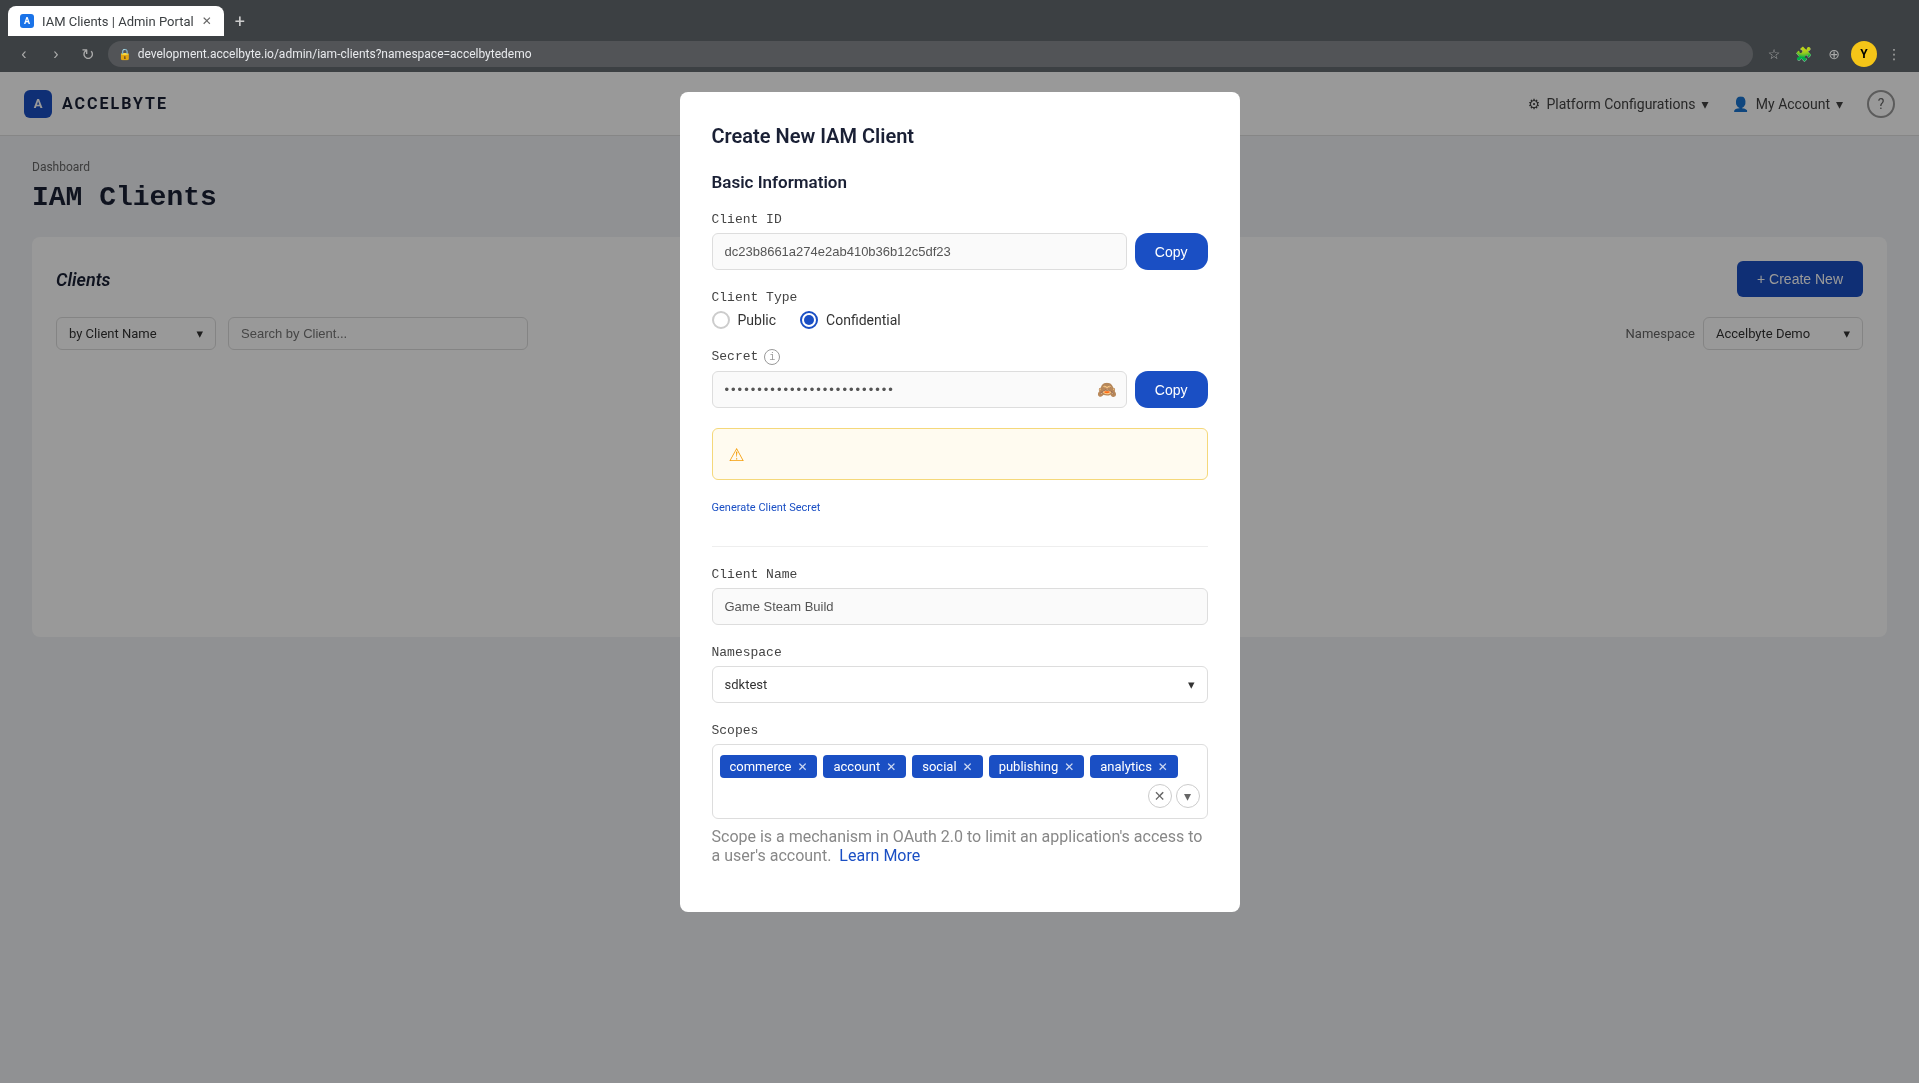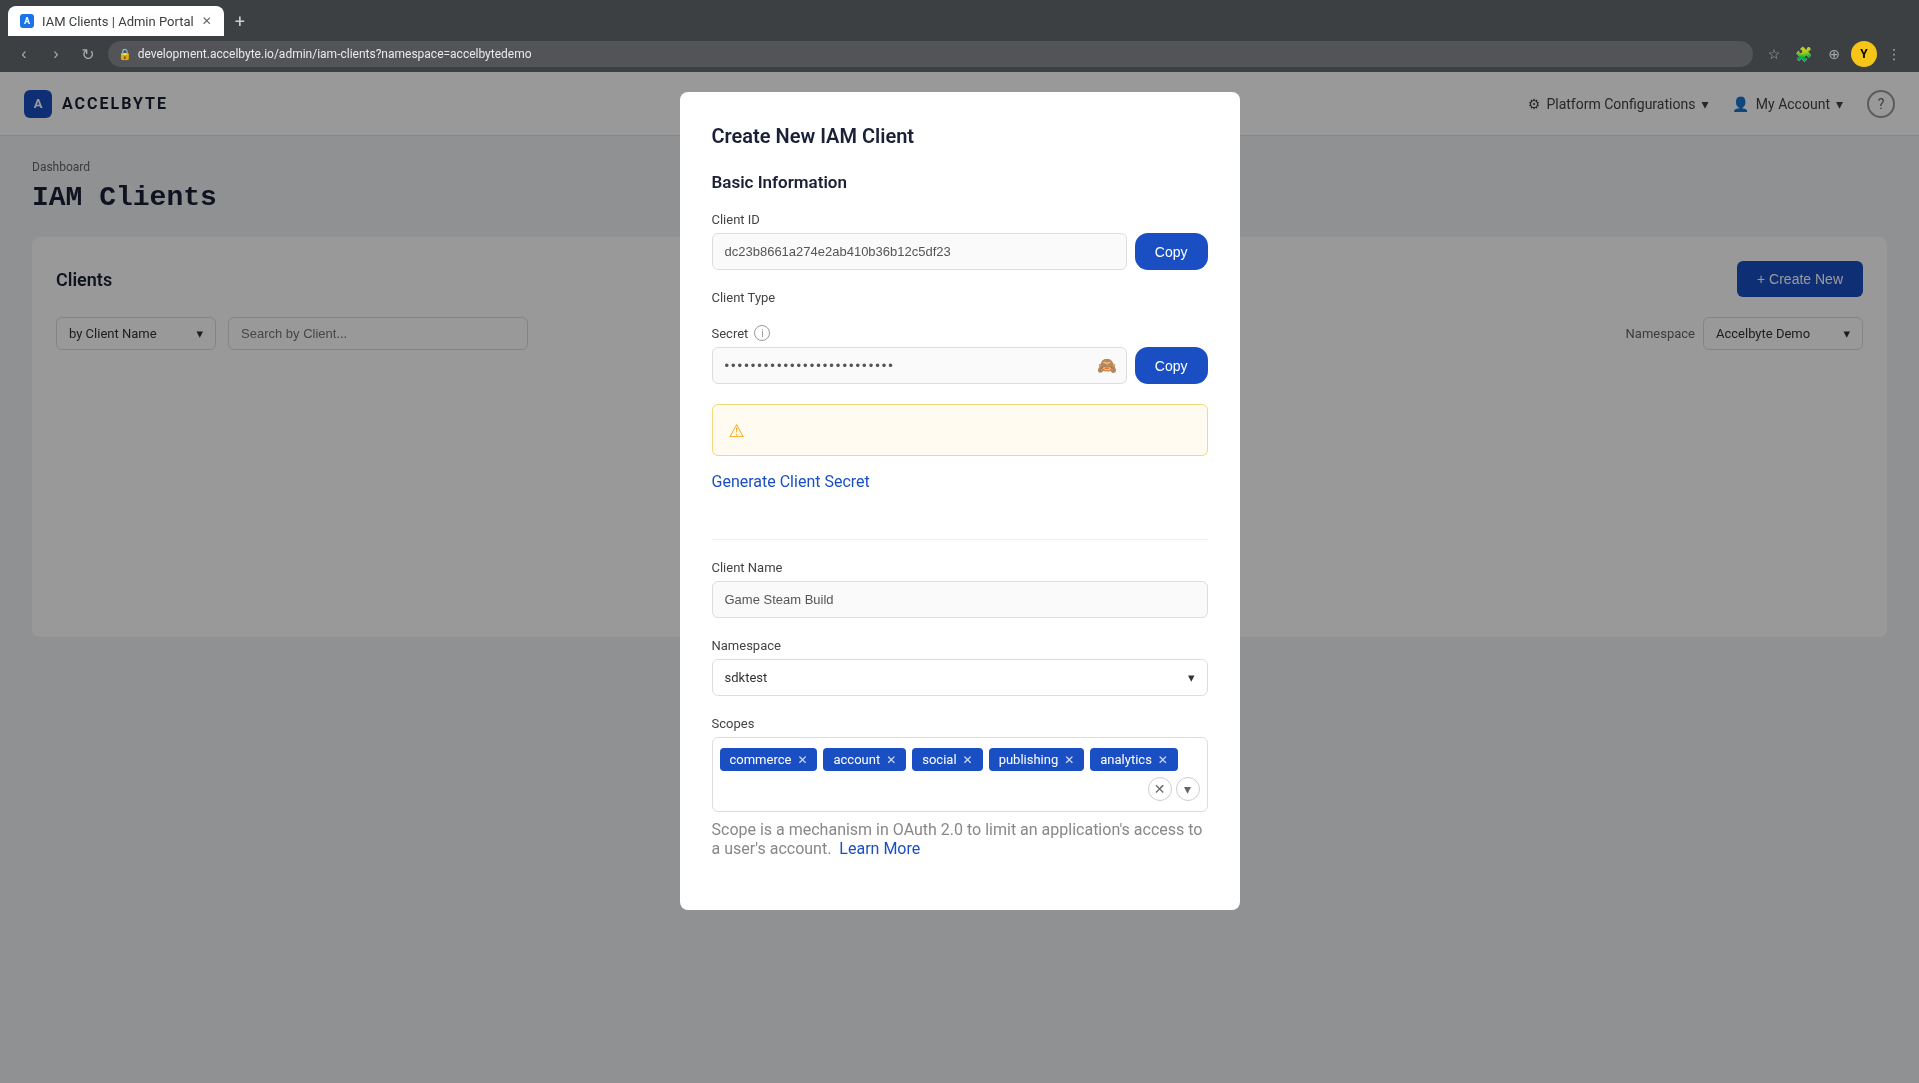--- a/index.html
+++ b/index.html
@@ -32,37 +32,37 @@
     .header-right { display: flex; align-items: center; gap: 24px; }
     .header-nav-item { display: flex; align-items: center; gap: 6px; font-size: 14px; color: #444; cursor: pointer; }
     .help-btn { width: 28px; height: 28px; border-radius: 50%; border: 2px solid #999; display: flex; align-items: center; justify-content: center; font-size: 14px; color: #666; cursor: pointer; }
 
     
     .page-content { padding: 24px 32px; filter: none; }
     .breadcrumb { font-size: 12px; color: #666; margin-bottom: 8px; }
     .page-title { font-size: 28px; font-weight: 700; color: #1a2035; margin-bottom: 24px; font-family: Liberation Mono, monospace; }
     .clients-card { background: #fff; border-radius: 8px; padding: 24px; min-height: 400px; position: relative; }
     .clients-header { display: flex; align-items: center; justify-content: space-between; margin-bottom: 20px; }
-    .clients-title { font-size: 18px; font-weight: 600; color: #1a2035; }
+    .clients-title { font-size: 18px; font-weight: 600; color: #1a2035; font-style: italic; }
     .create-new-btn { background: #1a4fc4; color: white; border: none; padding: 10px 20px; border-radius: 6px; font-size: 14px; font-weight: 500; cursor: pointer; display: flex; align-items: center; gap: 6px; }
     .filters-row { display: flex; align-items: center; gap: 12px; margin-bottom: 20px; }
     .filter-select { padding: 8px 12px; border: 1px solid #ddd; border-radius: 6px; font-size: 13px; color: #333; background: #fff; cursor: pointer; min-width: 160px; display: flex; align-items: center; justify-content: space-between; }
     .search-input { width: 300px; padding: 8px 12px; border: 1px solid #ddd; border-radius: 6px; font-size: 13px; color: #999; }
     .filter-right { display: flex; align-items: center; gap: 8px; margin-left: auto; }
     .namespace-label { font-size: 13px; color: #666; }
 
     
     .modal-overlay { position: fixed; top: 72px; left: 0; right: 0; bottom: 0; background: rgba(0,0,0,0.4); display: flex; align-items: flex-start; justify-content: center; z-index: 100; padding-top: 20px; }
     .modal { background: #fff; border-radius: 8px; width: 560px; max-height: 820px; overflow-y: auto; padding: 32px; position: relative; }
     .modal-title { font-size: 20px; font-weight: 600; color: #1a2035; margin-bottom: 24px; }
 
     
     .form-section-title { font-size: 17px; font-weight: 600; color: #1a2035; margin-bottom: 20px; }
     .form-group { margin-bottom: 20px; }
-    .form-label { font-size: 13px; color: #444; margin-bottom: 6px; display: flex; align-items: flex-end; gap: 6px; }
+    .form-label { font-size: 13px; color: #444; margin-bottom: 6px; display: flex; align-items: flex-start; gap: 6px; font-family: Liberation Mono, monospace; }
     .form-label .info-icon { width: 16px; height: 16px; border-radius: 50%; border: 1px solid #999; display: flex; align-items: center; justify-content: center; font-size: 10px; color: #999; cursor: pointer; }
     .input-with-btn { display: flex; gap: 8px; }
     .form-input { flex: 1; padding: 10px 12px; border: 1px solid #ddd; border-radius: 6px; font-size: 13px; color: #555; background: #fafafa; }
     .copy-btn { background: #1a4fc4; color: white; border: none; padding: 10px 20px; border-radius: 13px; font-size: 14px; font-weight: 500; cursor: pointer; white-space: nowrap; }
 
     
     .client-type-row { display: flex; align-items: center; gap: 24px; }
     .radio-option { display: flex; align-items: center; gap: 8px; font-size: 14px; color: #333; cursor: pointer; }
     .radio-circle { width: 18px; height: 18px; border-radius: 50%; border: 2px solid #ccc; display: flex; align-items: center; justify-content: center; }
     .radio-circle.selected { border-color: #1a4fc4; }
@@ -72,21 +72,21 @@
     .secret-input-wrapper { position: relative; display: flex; align-items: center; }
     .secret-input { flex: 1; padding: 10px 40px 10px 12px; border: 1px solid #ddd; border-radius: 6px; font-size: 13px; color: #555; background: #fafafa; letter-spacing: 2px; }
     .eye-icon { position: absolute; right: 10px; color: #999; cursor: pointer; font-size: 16px; }
 
     
     .warning-box { background: #fffbf0; border: 1px solid #f5d87a; border-radius: 6px; padding: 14px 16px; display: flex; gap: 12px; margin-bottom: 16px; }
     .warning-icon { color: #f59e0b; font-size: 18px; flex-shrink: 0; margin-top: 1px; }
     .warning-text { font-size: 13px; color: #555; line-height: 1.5; }
 
     
-    .generate-link { color: #1a4fc4; font-size: 16px; text-decoration: none; cursor: pointer; display: inline-block; margin-bottom: 40px; }
+    .generate-link { color: #1a4fc4; font-size: 11px; text-decoration: none; cursor: pointer; display: inline-block; margin-bottom: 24px; }
 
     
     .divider { border: none; border-top: 1px solid #eee; margin: 8px 0 20px 0; }
 
     
     .namespace-dropdown { width: 100%; padding: 10px 12px; border: 1px solid #ddd; border-radius: 6px; font-size: 13px; color: #333; background: #fff; cursor: pointer; display: flex; align-items: center; justify-content: space-between; }
 
     
     .scopes-container { display: flex; flex-wrap: wrap; gap: 6px; align-items: center; padding: 10px 7px; border: 1px solid #ddd; border-radius: 6px; background: #fff; }
     .scope-tag { background: #1a4fc4; color: white; padding: 4px 10px; border-radius: 4px; font-size: 13px; display: flex; align-items: center; gap: 6px; }
@@ -188,20 +188,30 @@
           <input class="form-input" readonly="" value="dc23b8661a274e2ab410b36b12c5df23" style="">
           <button class="copy-btn">Copy</button>
         </div>
       </div>
 
       
       <div class="form-group">
         <div class="form-label">
           <span>Client Type</span>
         </div>
+        <div class="client-type-row">
+          <label class="radio-option">
+            <div class="radio-circle"></div>
+            <span>Public</span>
+          </label>
+          <label class="radio-option">
+            <div class="radio-circle selected"></div>
+            <span>Confidential</span>
+          </label>
+        </div>
       </div>
 
       
       <div class="form-group">
         <div class="form-label">
           <span>Secret</span>
           <div class="info-icon">i</div>
         </div>
         <div class="input-with-btn">
           <div class="secret-input-wrapper" style="flex:1;">

